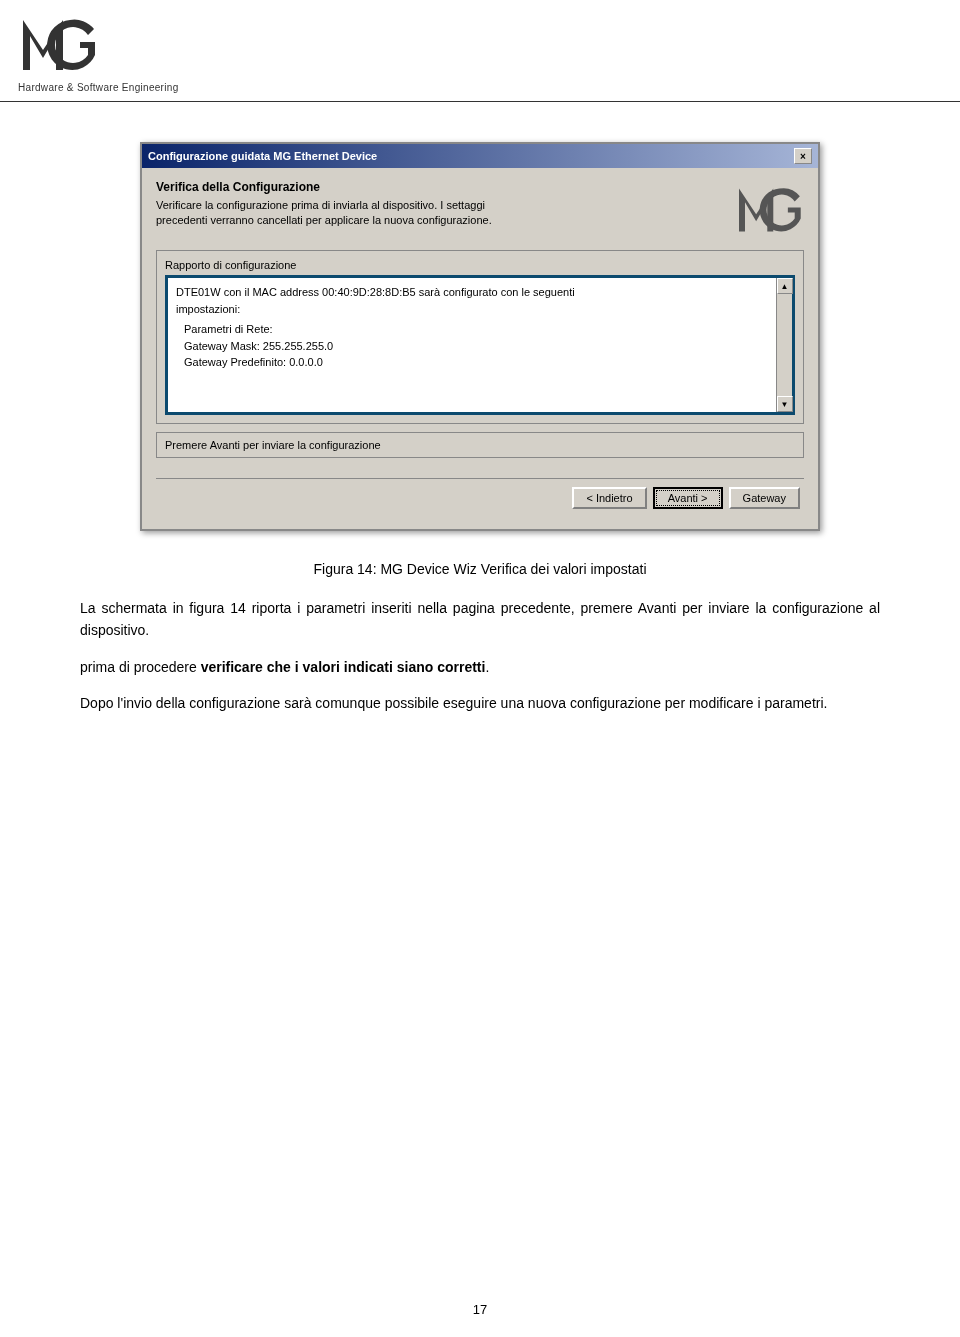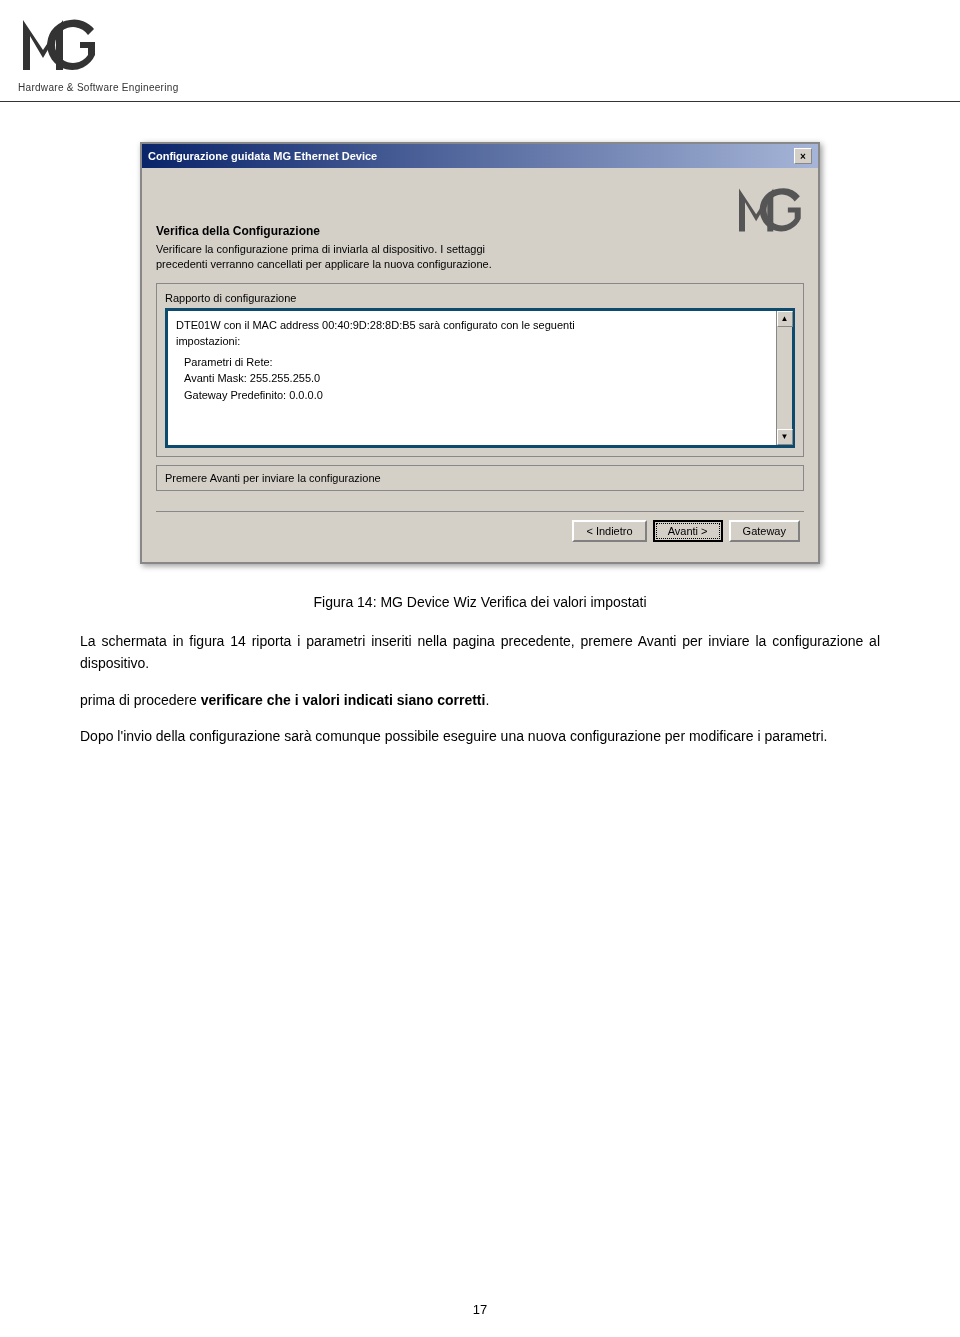--- a/index.html
+++ b/index.html
@@ -100,21 +100,20 @@
 
     
     .top-area {
       display: flex;
       justify-content: space-between;
       align-items: flex-start;
       margin-bottom: 10px;
     }
     .top-area-text {
       flex: 1;
-      margin-top: 44px;
     }
     .mg-logo-dialog {
       width: 70px;
       height: 60px;
       margin-left: 10px;
       flex-shrink: 0;
     }
 
     
     .config-panel {
@@ -306,21 +305,21 @@
       </div>
 
       <div class="config-panel">
         <div class="config-panel-label">Rapporto di configurazione</div>
         <div class="config-textarea-wrapper">
           <div class="config-textarea-content">
             <p>DTE01W con il MAC address 00:40:9D:28:8D:B5 sarà configurato con le seguenti</p>
             <p>impostazioni:</p>
             <div class="network-params">
               <p>Parametri di Rete:</p>
-              <p class="indent">Avanti Mask: 255.255.255.0</p>
+              <p class="indent">Gateway Mask: 255.255.255.0</p>
               <p class="indent">Gateway Predefinito: 0.0.0.0</p>
             </div>
           </div>
           <div class="scrollbar-right">
             <div class="scrollbar-btn">▲</div>
             <div class="scrollbar-track"></div>
             <div class="scrollbar-btn">▼</div>
           </div>
         </div>
       </div>

